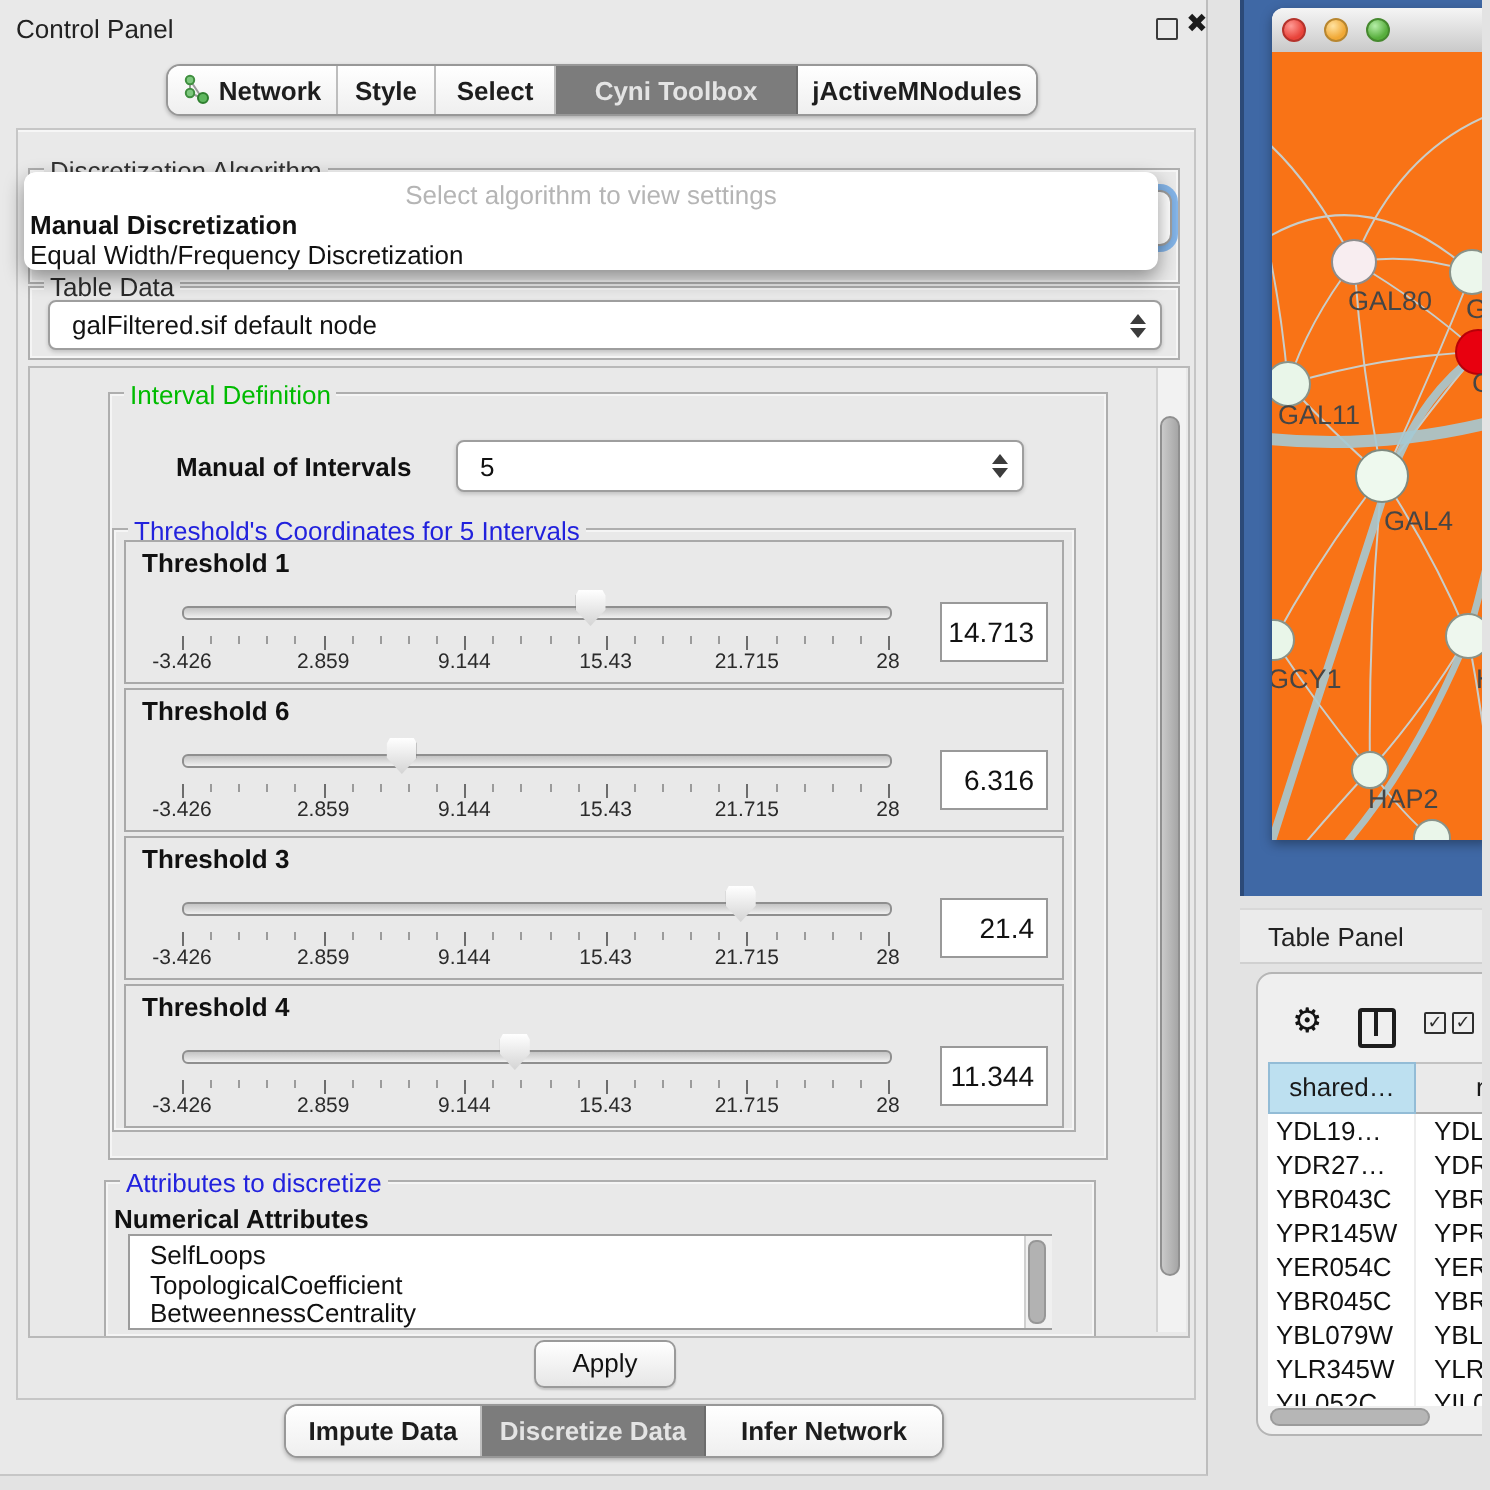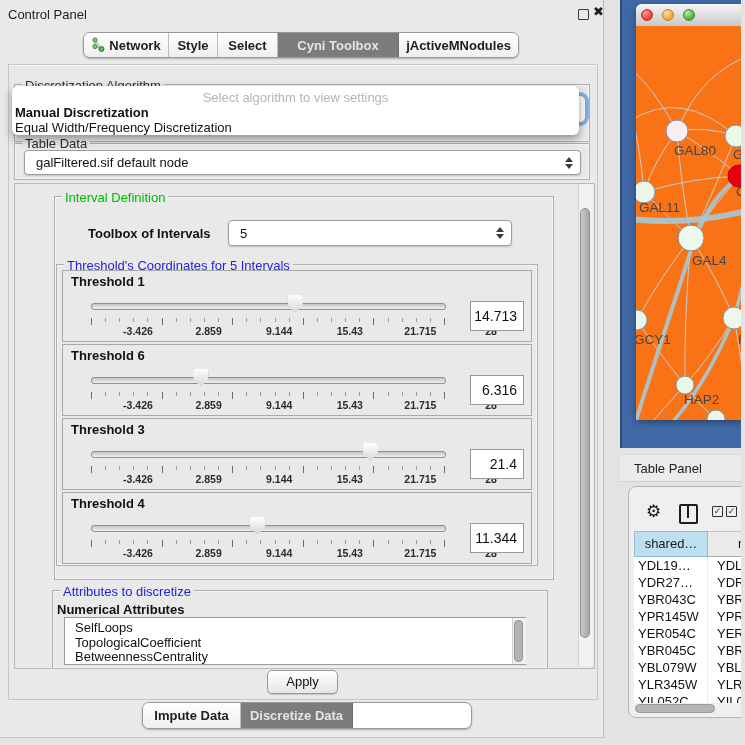--- a/index.html
+++ b/index.html
@@ -39,21 +39,21 @@
   #vscroll-thumb{left:580px;top:208px;width:10px;height:430px;border-radius:6px;background:linear-gradient(90deg,#c9c9c9,#a6a6a6);border:1px solid #8f8f8f;box-sizing:border-box;}
   
   .thr-panel{position:relative;width:468px;height:70px;margin-bottom:2px;border:1px solid #a9a9a9;background:#e9e9e9;}
   .thr-title{position:absolute;left:8px;top:3px;font-size:13px;font-weight:bold;color:#111;}
   .sl-track{position:absolute;left:28px;top:32px;width:353px;height:5px;border:1px solid #8f8f8f;border-radius:3px;background:linear-gradient(#c4c4c4,#f0f0f0);}
   .sl-handle{position:absolute;top:24px;width:15px;height:18px;margin-left:-7px;background:linear-gradient(#ffffff,#d4d4d4);clip-path:polygon(10% 0,90% 0,100% 15%,100% 55%,50% 100%,0 55%,0 15%);filter:drop-shadow(0 0 1px #777);}
   .sl-ticks{position:absolute;left:0;top:47px;width:100%;height:8px;}
   .sl-ticks span{position:absolute;top:0;width:1px;height:4px;background:#9b9b9b;}
   .sl-ticks span.major{height:7px;background:#6d6d6d;}
   .sl-labels{position:absolute;left:0;top:54px;width:100%;height:12px;}
-  .sl-labels span{position:absolute;transform:translateX(-50%);font-size:10.5px;font-weight:bold;color:#2b2b2b;white-space:nowrap;margin-left:47px;}
+  .sl-labels span{position:absolute;transform:translateX(-50%);font-size:10.5px;font-weight:normal;color:#2b2b2b;white-space:nowrap;}
   .thr-value{position:absolute;left:407px;top:30px;width:54px;height:30px;background:#fff;border:1px solid #999;box-sizing:border-box;font-size:14px;color:#111;text-align:right;line-height:28px;padding-right:6px;}
   
   #attr-list{left:64px;top:617px;width:462px;height:48px;background:#fff;border:1px solid #9c9c9c;overflow:hidden;padding-top:3px;box-sizing:border-box;}
   .attr-item{height:14.5px;line-height:14.5px;font-size:13px;color:#111;padding-left:10px;white-space:nowrap;}
   #attr-scroll-track{left:512px;top:618px;width:13px;height:46px;background:#f0f0f0;border-left:1px solid #d0d0d0;}
   #attr-scroll-thumb{left:514px;top:620px;width:9px;height:42px;border-radius:4px;background:#b2b2b2;border:1px solid #979797;box-sizing:border-box;}
   #apply-btn{left:267px;top:670px;width:69px;height:22px;border:1px solid #9a9a9a;border-radius:5px;background:linear-gradient(#ffffff,#e6e6e6);font-size:13px;color:#111;text-align:center;line-height:21px;box-shadow:0 1px 1px rgba(0,0,0,.15);}
   
   #blue-frame{left:620px;top:0;width:125px;height:448px;background:#3f68a5;border-left:2px solid #2c4a78;box-sizing:border-box;}
   #mac-window{left:636px;top:4px;width:109px;height:416px;background:#fff;border-radius:6px 0 0 0;box-shadow:0 2px 6px rgba(0,0,0,.35);}
@@ -133,21 +133,21 @@
         <i class="d"></i>
       </span>
   </div>
 
   <div class="abs" id="vscroll-track"></div>
   <div class="abs" id="vscroll-thumb"></div>
   <div class="abs" id="scrollpane-border"></div>
 
   <div class="abs groupbox" style="left:54px;top:196px;width:498px;height:382px;"></div>
   <div class="grouptitle" style="left:62px;top:190px;color:#00bb00;">Interval Definition</div>
-  <div class="abs bold" style="left:88px;top:226px;font-size:13px;color:#111;">Toolbox of Intervals</div>
+  <div class="abs bold" style="left:88px;top:226px;font-size:13px;color:#111;">Manual of Intervals</div>
   <div class="abs combo" style="left:228px;top:220px;width:284px;height:26px;">
     <span class="val">5</span>
     <span class="updown">
         <i class="u"></i>
         <i class="d"></i>
       </span>
   </div>
 
   <div class="abs groupbox" style="left:56px;top:264px;width:480px;height:300px;"></div>
   <div class="grouptitle" style="left:64px;top:258px;color:#2222dd;">Threshold's Coordinates for 5 Intervals</div>
@@ -334,20 +334,23 @@
   <div class="abs" id="attr-scroll-thumb"></div>
 
   <div class="abs" id="apply-btn">Apply</div>
 
   <div class="abs segbar" id="bottom-tabs">
       <div class="seg" style="flex: 0 0 auto; width: 98px;">
         <span>Impute Data</span>
       </div>
       <div class="seg sel" style="flex: 0 0 auto; width: 112px;">
         <span>Discretize Data</span>
+      </div>
+      <div class="seg" style="flex: 0 0 auto; width: 118px;">
+        <span>Infer Network</span>
       </div>
     </div>
 
   <div class="abs" id="popup">
     <div class="abs" id="popup-placeholder">Select algorithm to view settings</div>
     <div class="abs popup-item bold" style="top:19px;">Manual Discretization</div>
     <div class="abs popup-item" style="top:34px;">Equal Width/Frequency Discretization</div>
   </div>
 
   <div class="abs" id="blue-frame"></div>

